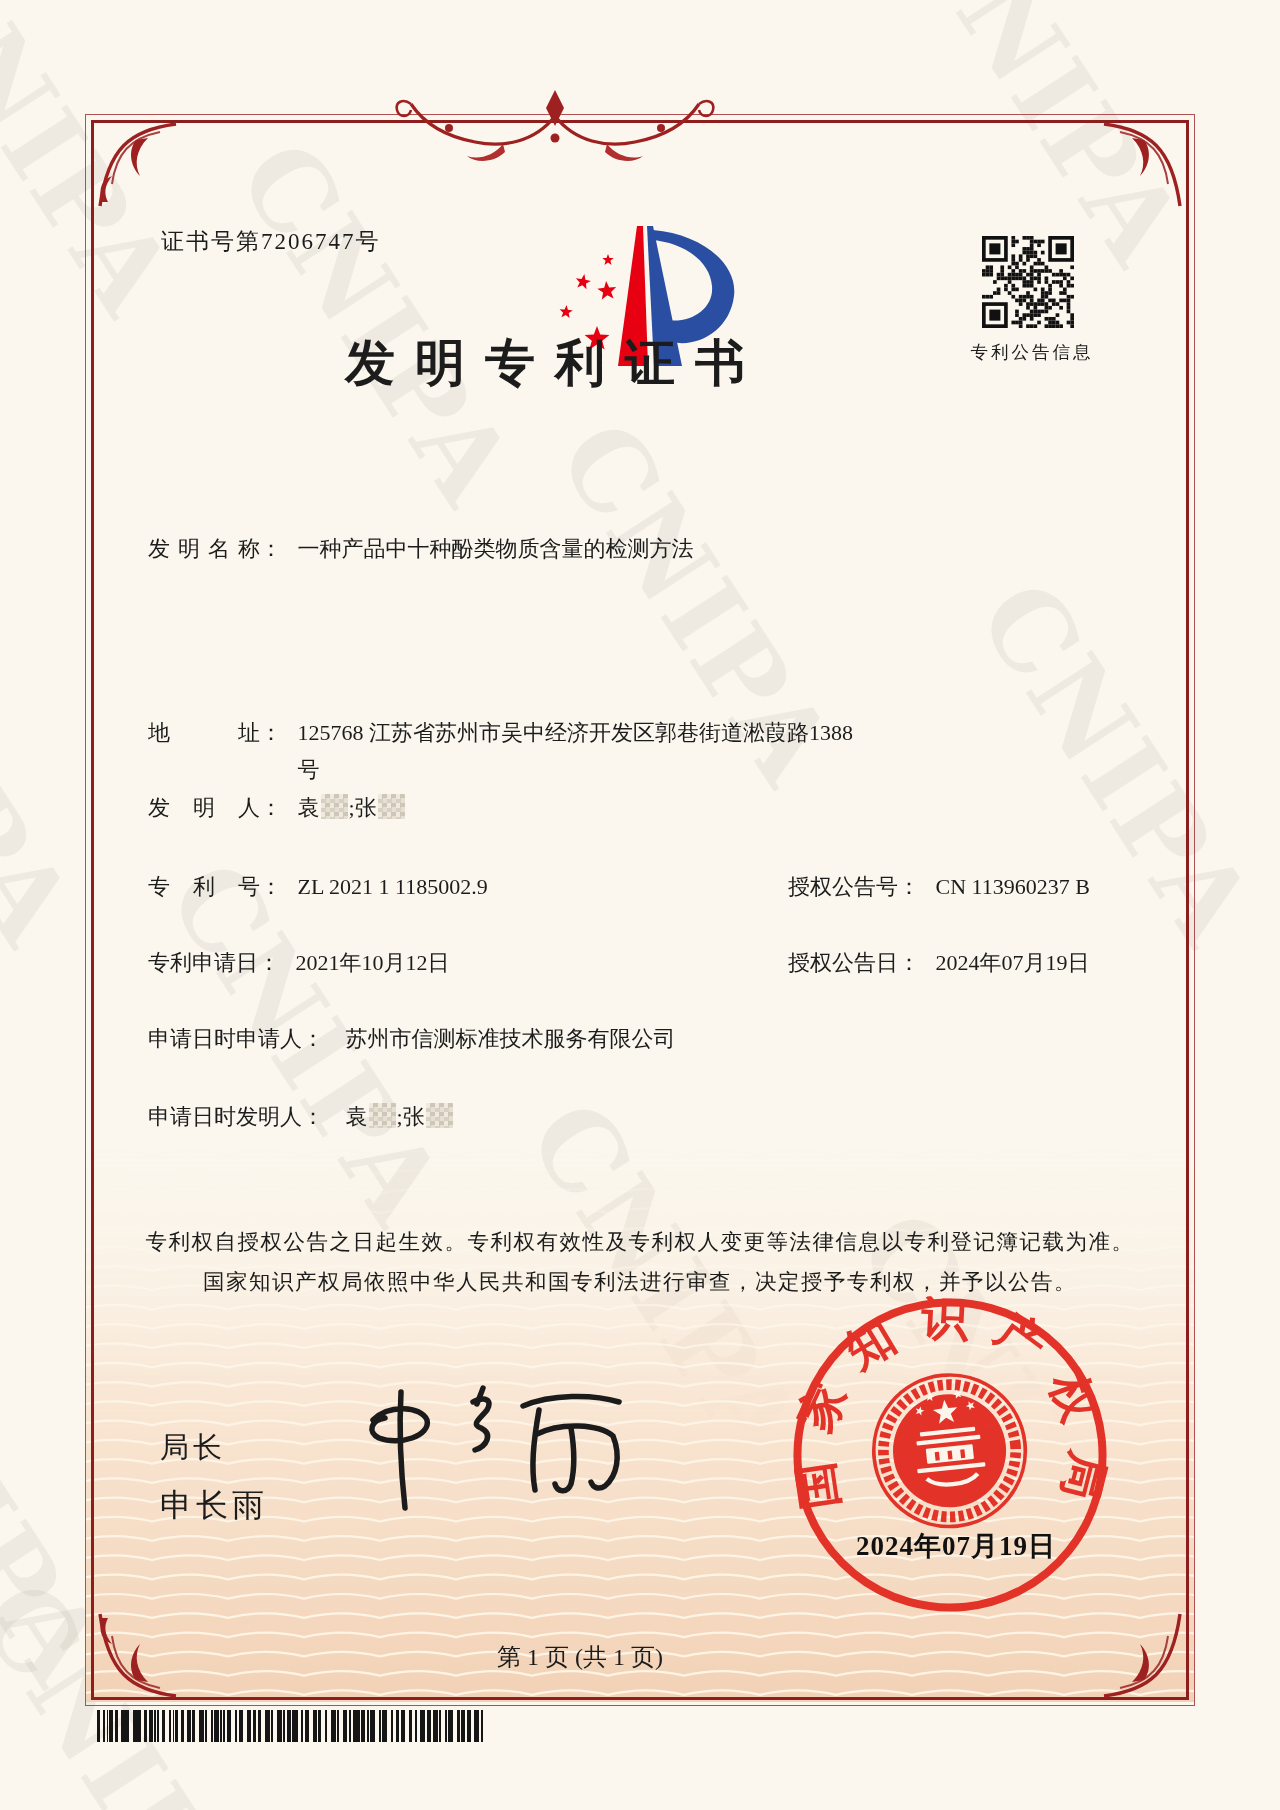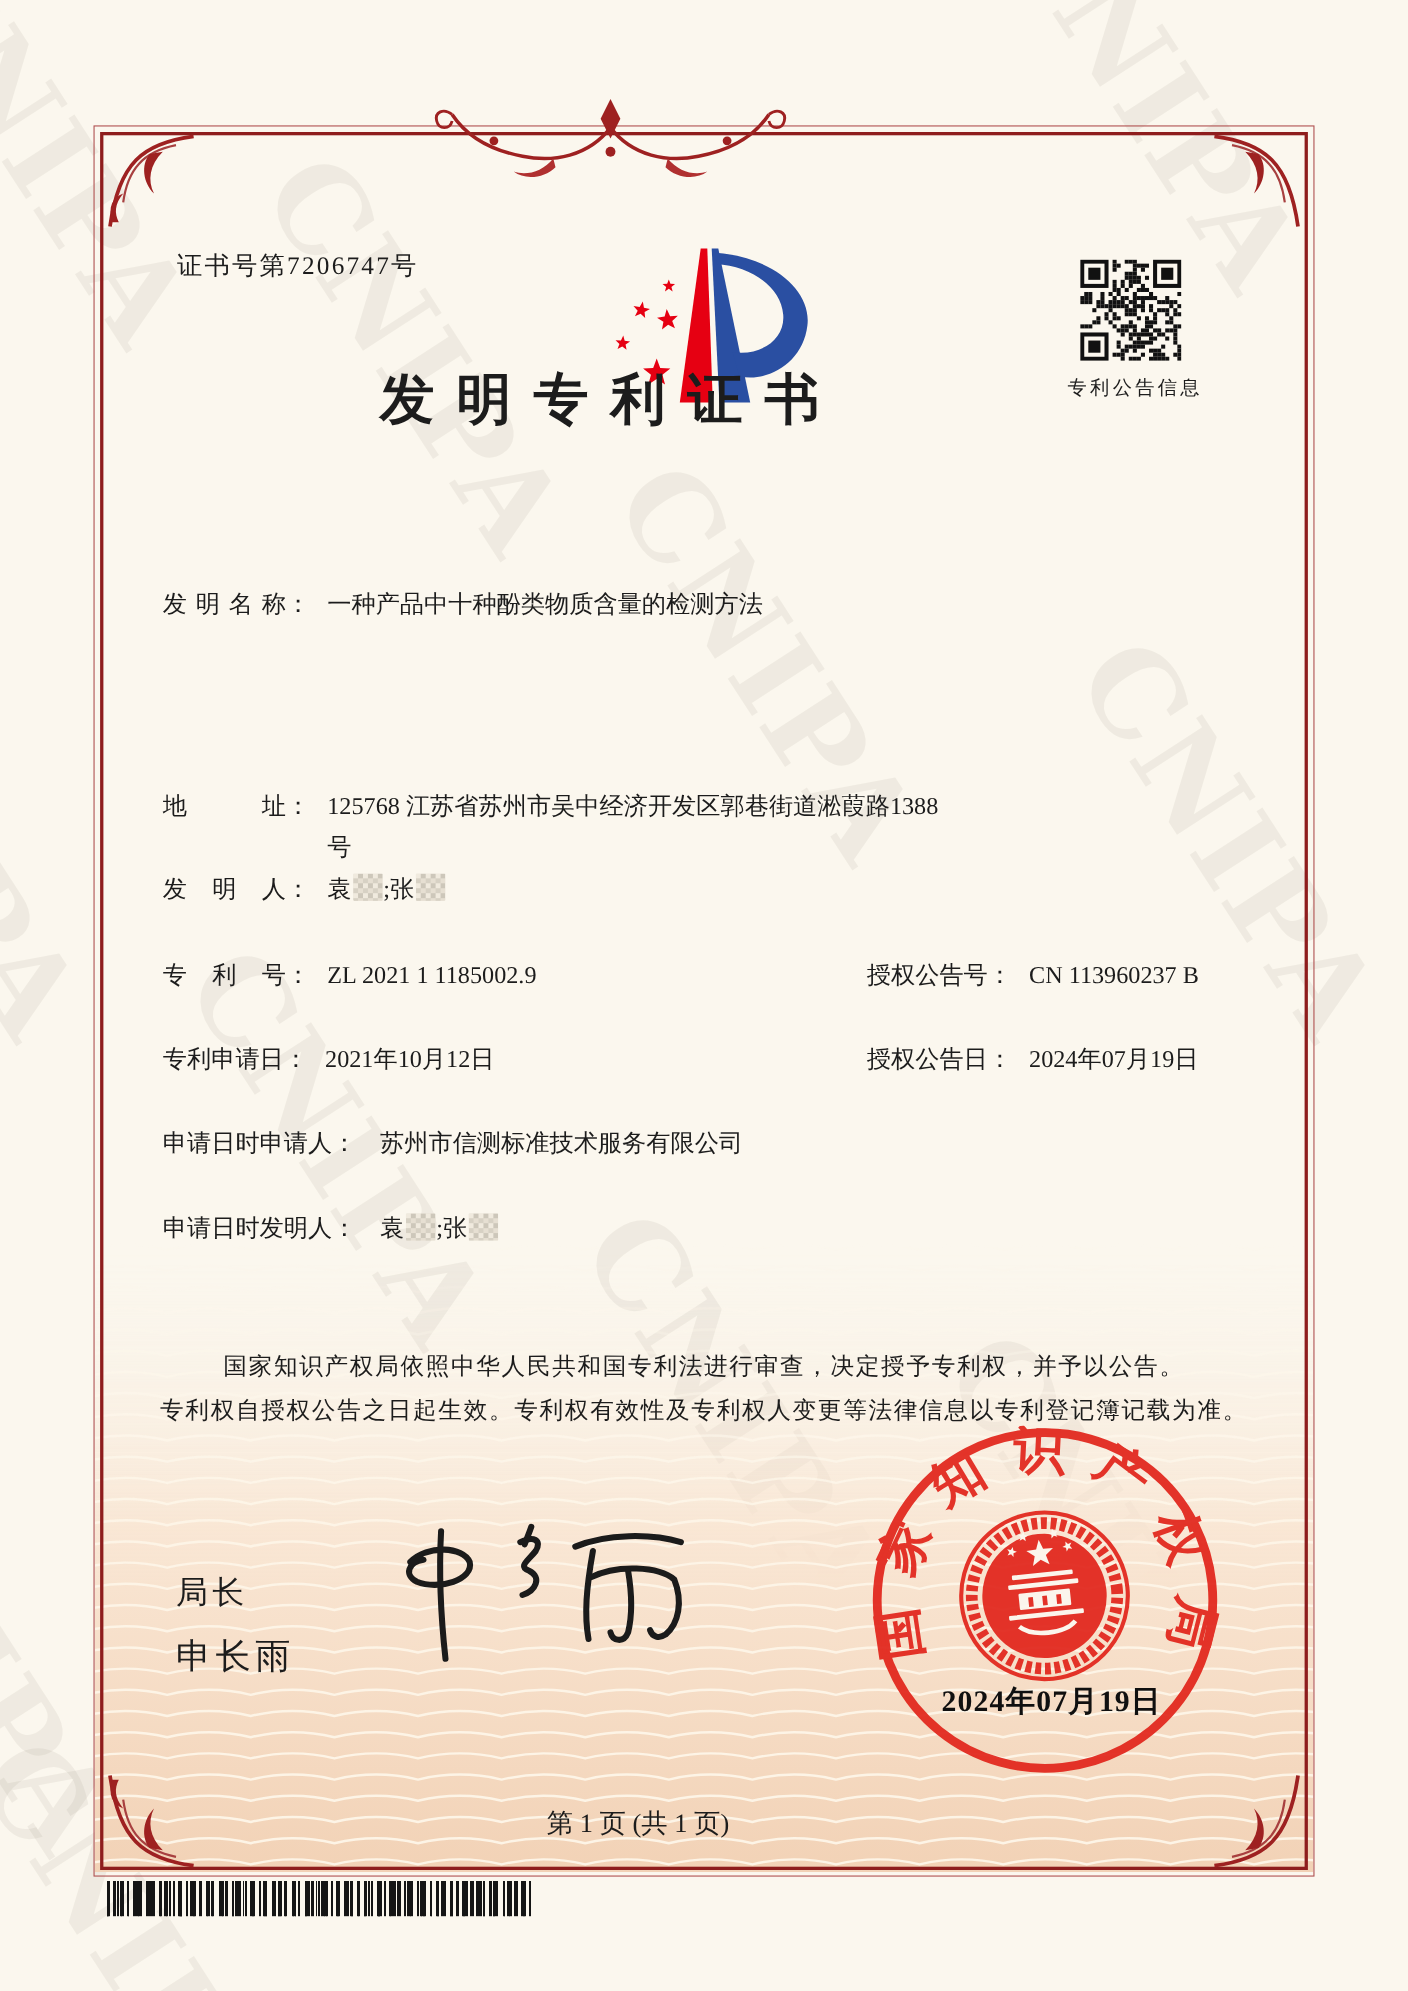--- a/index.html
+++ b/index.html
@@ -418,22 +418,22 @@
     <span class="lbl-wide">申请日时发明人</span><span>：</span>
     <span class="val" style="margin-left:16px"><span>袁</span><span class="blur-px"></span><span>;</span><span>张</span><span class="blur-px"></span></span>
   </div>
 
   <div class="row" style="top:1020px">
     <span class="lbl-wide">申请日时申请人</span><span>：</span>
     <span class="val" style="margin-left:16px">苏州市信测标准技术服务有限公司</span>
   </div>
 
   <div class="legal">
+    <div>专利权自授权公告之日起生效。专利权有效性及专利权人变更等法律信息以专利登记簿记载为准。</div>
     <div>国家知识产权局依照中华人民共和国专利法进行审查，决定授予专利权，并予以公告。</div>
-    <div>专利权自授权公告之日起生效。专利权有效性及专利权人变更等法律信息以专利登记簿记载为准。</div>
   </div>
 
   <div class="sig-title">局长</div>
   <div class="sig-name">申长雨</div>
 
   <svg class="abs" style="left:355px;top:1368px" width="290" height="160" viewBox="0 0 290 160">
     <g fill="none" stroke="#1b1b1b" stroke-width="5.5" stroke-linecap="round">
       <path d="M46,24 C44,60 46,104 50,140"></path>
       <path d="M18,52 C34,36 66,38 72,52 C76,68 44,78 24,70 C12,64 16,52 30,50"></path>
       <path d="M128,20 C126,26 124,30 122,36"></path>

